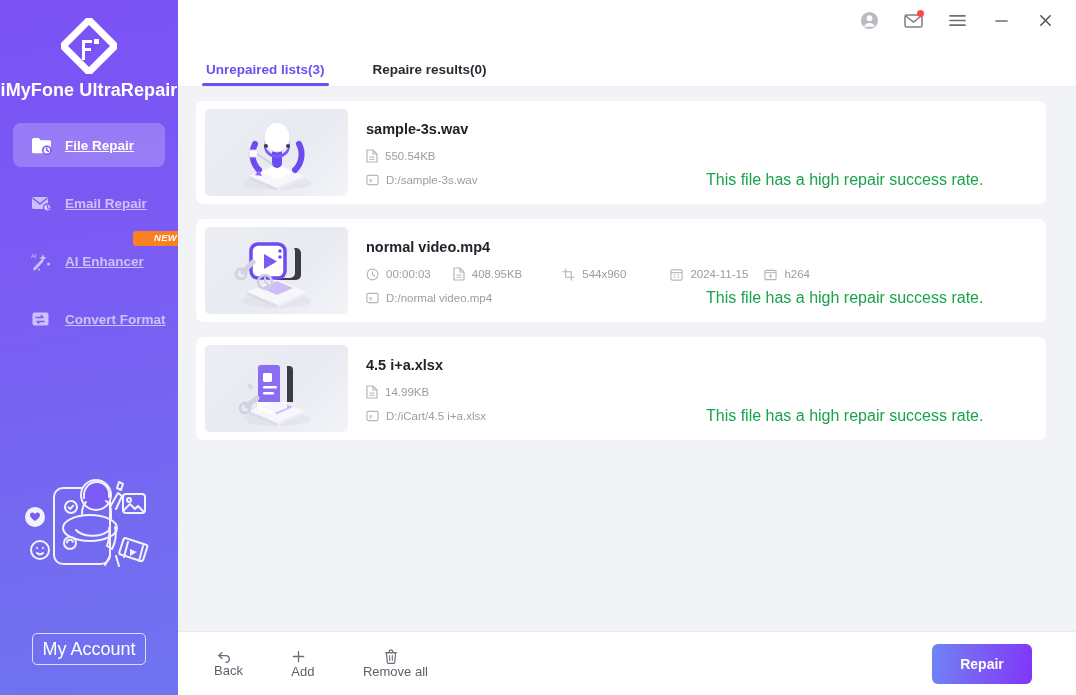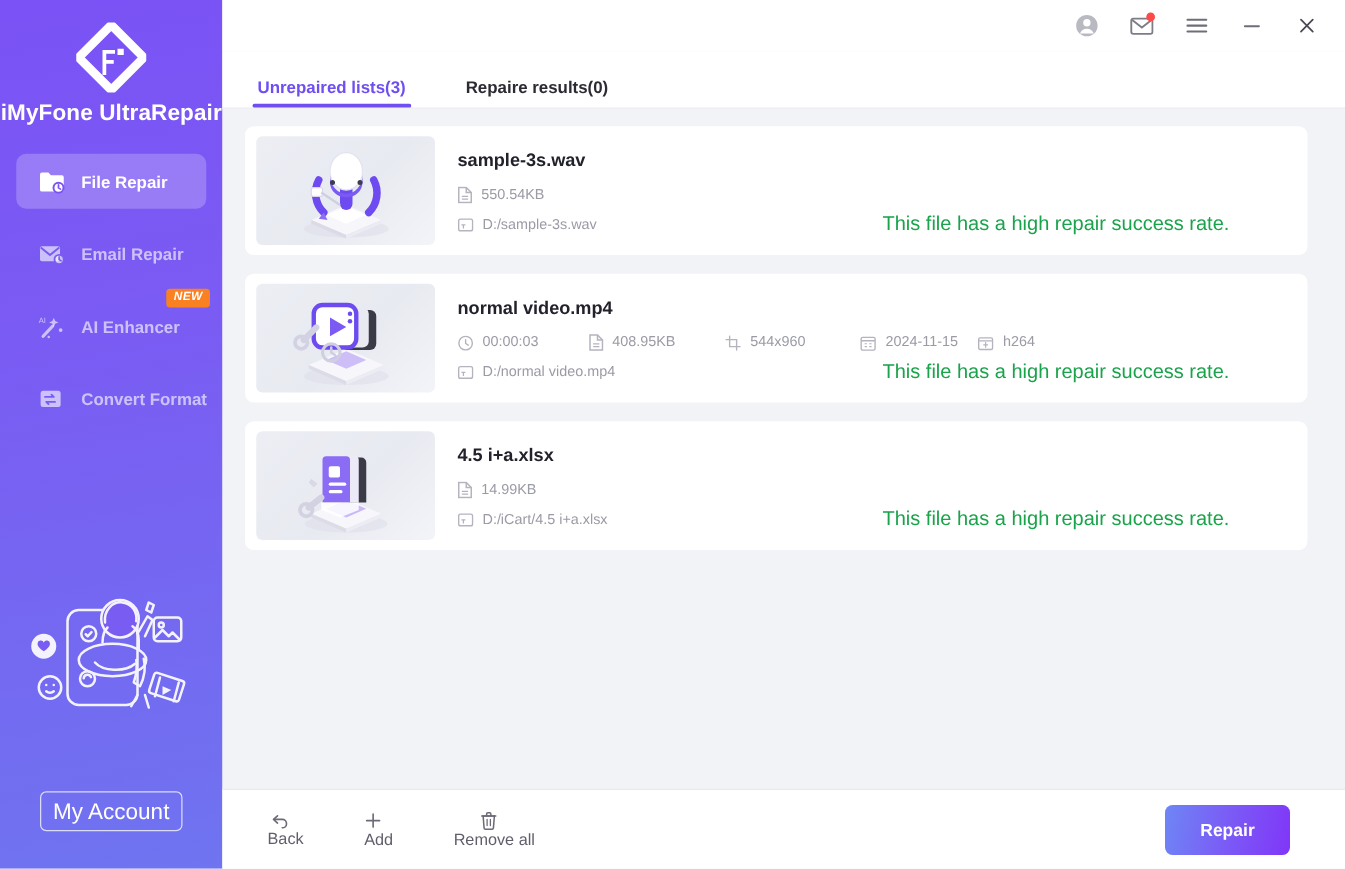--- a/index.html
+++ b/index.html
@@ -49,30 +49,31 @@
     width: 22px; height: 22px;
     flex: 0 0 22px;
     display: flex; align-items: center; justify-content: center;
     margin-right: 13px;
   }
   .nav-label {
     font-size: 13.5px;
     font-weight: bold;
     color: rgba(255,255,255,0.62);
     white-space: nowrap;
+    text-decoration: underline;
   }
   .nav-item.active .nav-label { color: #ffffff; }
   .badge-new {
     position: absolute;
     background: #f98122;
     color: #fff;
     font-size: 9.5px;
     font-weight: bold;
     font-style: italic;
-    padding: 2px 6px 3px 6px;
+    padding: 2px 6px 3px 21px;
     border-radius: 3px;
     letter-spacing: .3px;
     line-height: 1;
   }
   .nav-item-wrap { position: relative; }
 
   .illus {
     position: absolute;
     left: 18px; top: 470px;
     width: 145px; height: 115px;
@@ -473,21 +474,21 @@
             <circle cx="63" cy="25" r="1.8" fill="#6d4bf0"></circle>
             <path d="M36 30 L26 40" stroke="#d2d2e2" stroke-width="5" stroke-linecap="round"></path>
             <circle cx="24" cy="42" r="5" fill="none" stroke="#d2d2e2" stroke-width="3"></circle>
             <circle cx="48" cy="50" r="7" fill="none" stroke="#cfcfe0" stroke-width="2.5"></circle>
             <path d="M48 46v4l3 2" stroke="#cfcfe0" stroke-width="2" fill="none" stroke-linecap="round"></path>
           </svg>
         </div>
         <div class="info">
           <div class="fname">normal video.mp4</div>
           <div class="meta-row">
-            <div class="meta" style="margin-right:40px">
+            <div class="meta" style="margin-right:22px">
               <span class="mi">
                 <svg width="13" height="13" viewBox="0 0 14 14">
                     <circle cx="7" cy="7" r="5.8" fill="none" stroke="#b4b4bf" stroke-width="1.2"></circle>
                     <path d="M7 4v3.3l2.3 1.4" stroke="#b4b4bf" stroke-width="1.2" fill="none" stroke-linecap="round"></path>
                   </svg>
               </span>
               <span>00:00:03</span>
             </div>
             <div class="meta" style="margin-right:40px">
               <span class="mi">

